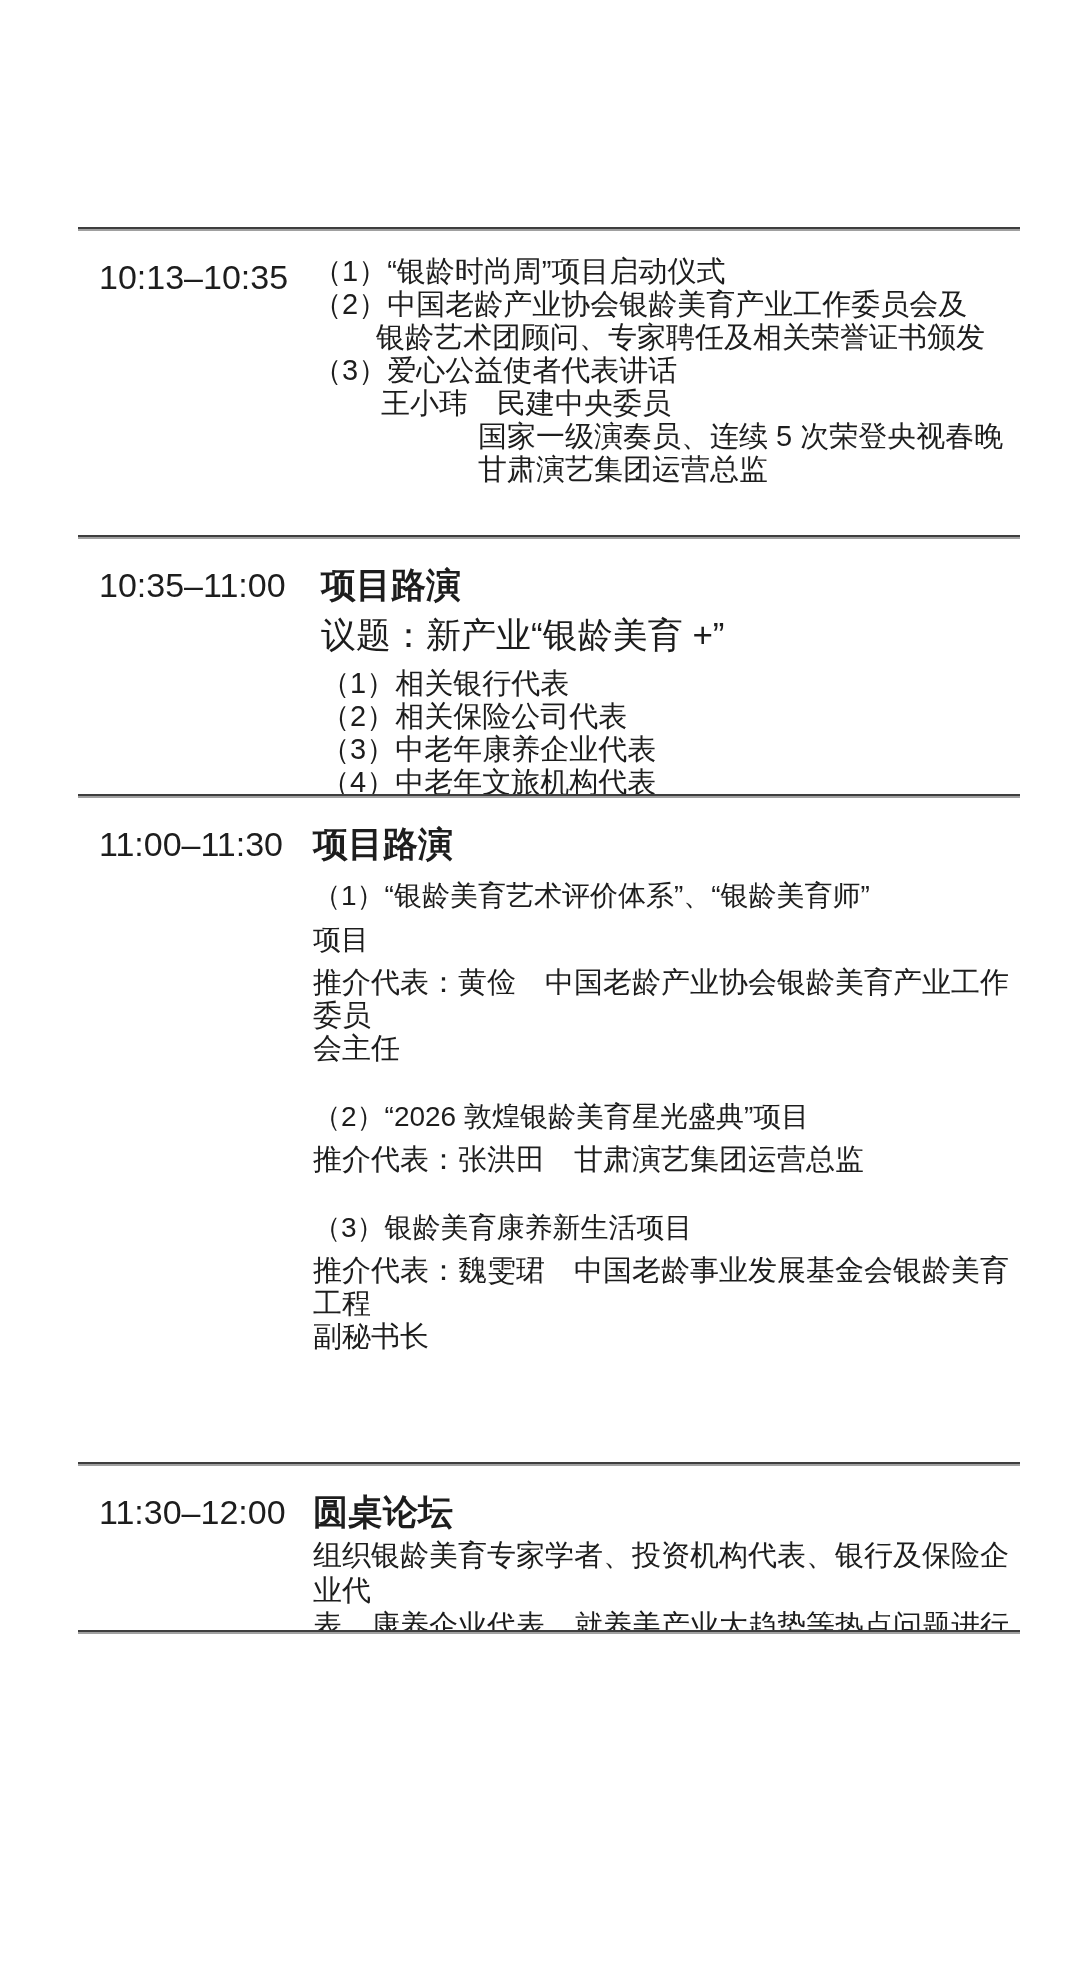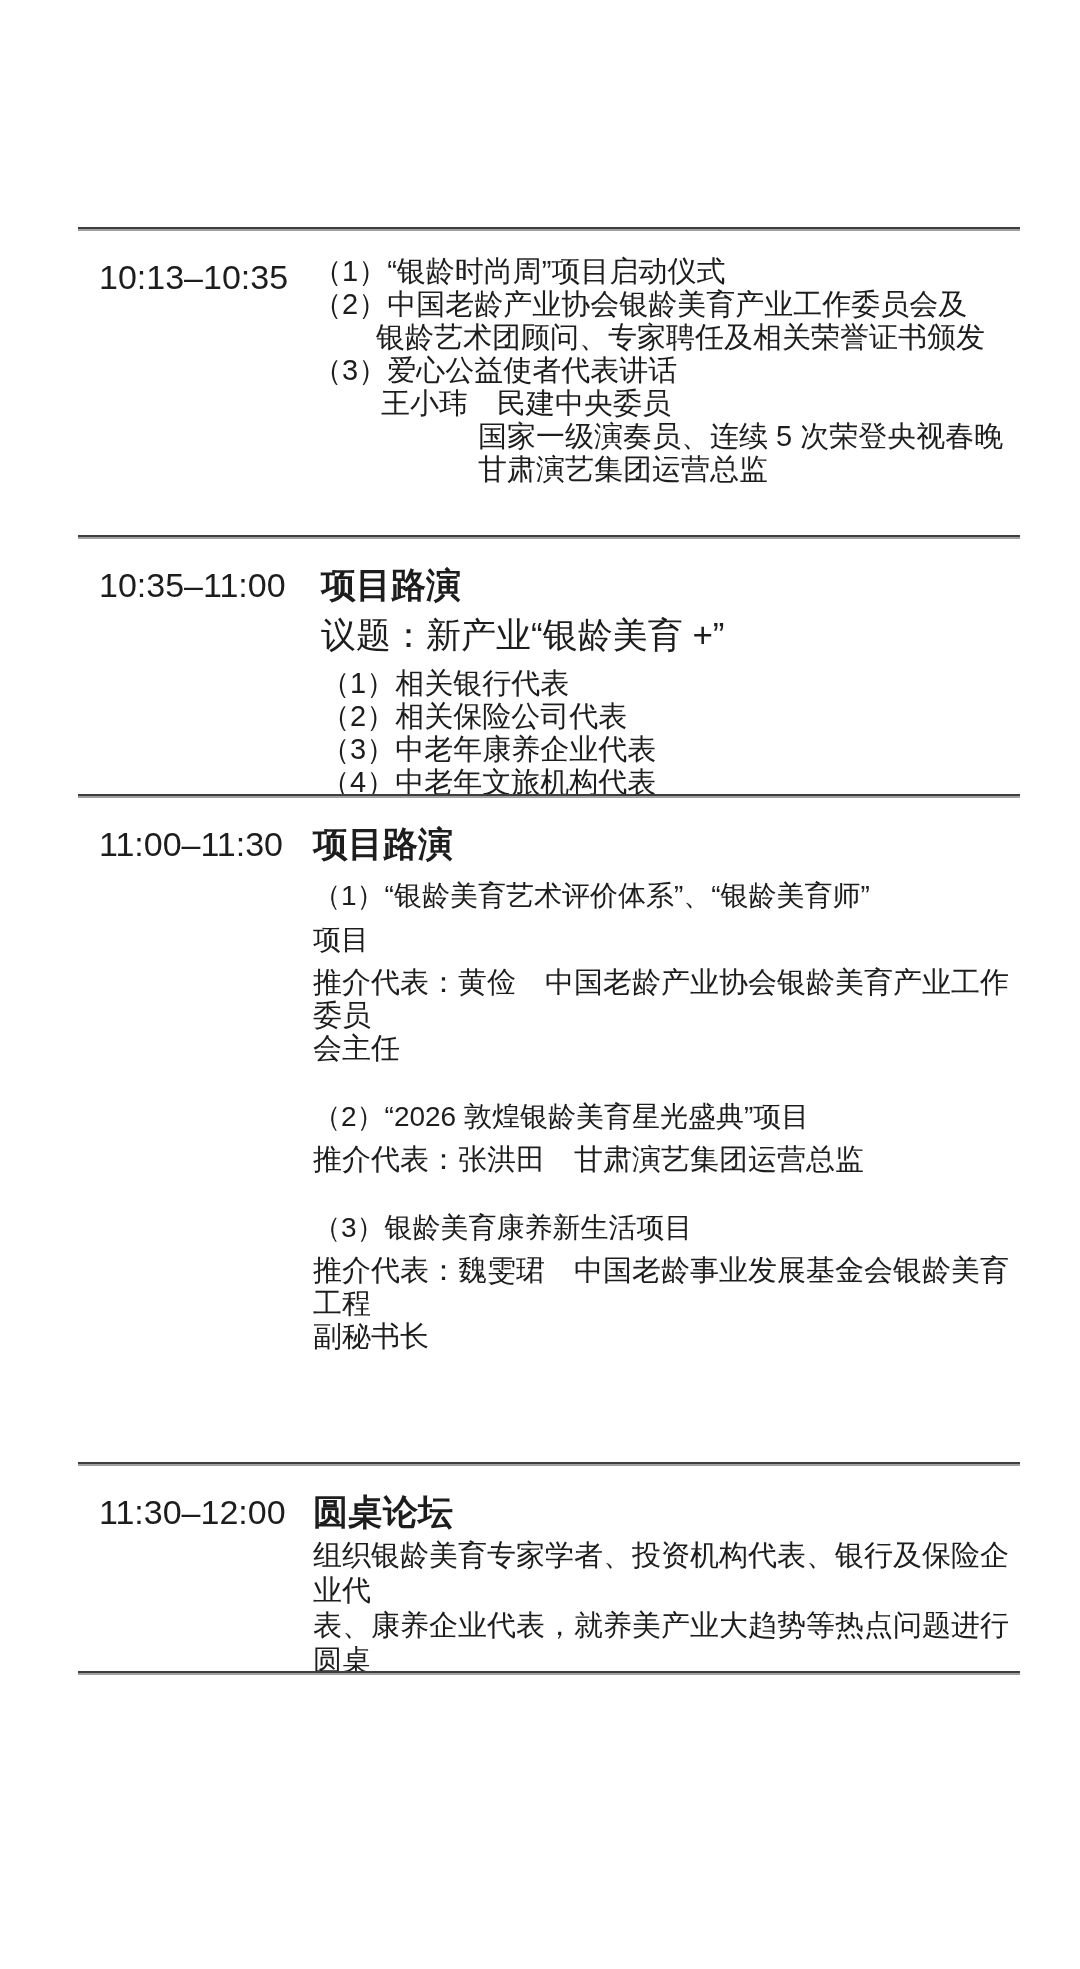--- a/index.html
+++ b/index.html
@@ -27,21 +27,21 @@
   .section{
     display:flex;
     box-sizing:border-box;
     padding-top:24px;
     overflow:hidden;
     margin-left:16px;
   }
   .sec-0{height:304px;}
   .sec-1{height:255px;gap:8px;}
   .sec-2{height:664px;}
-  .sec-3{height:205px;}
+  .sec-3{height:164px;}
   .col-time{
     width:219px;
     flex:0 0 219px;
     font-size:34px;
     line-height:44px;
     padding-left:5px;
     box-sizing:border-box;
     white-space:nowrap;
   }
   .col-content{flex:1 1 auto;min-width:0;}

